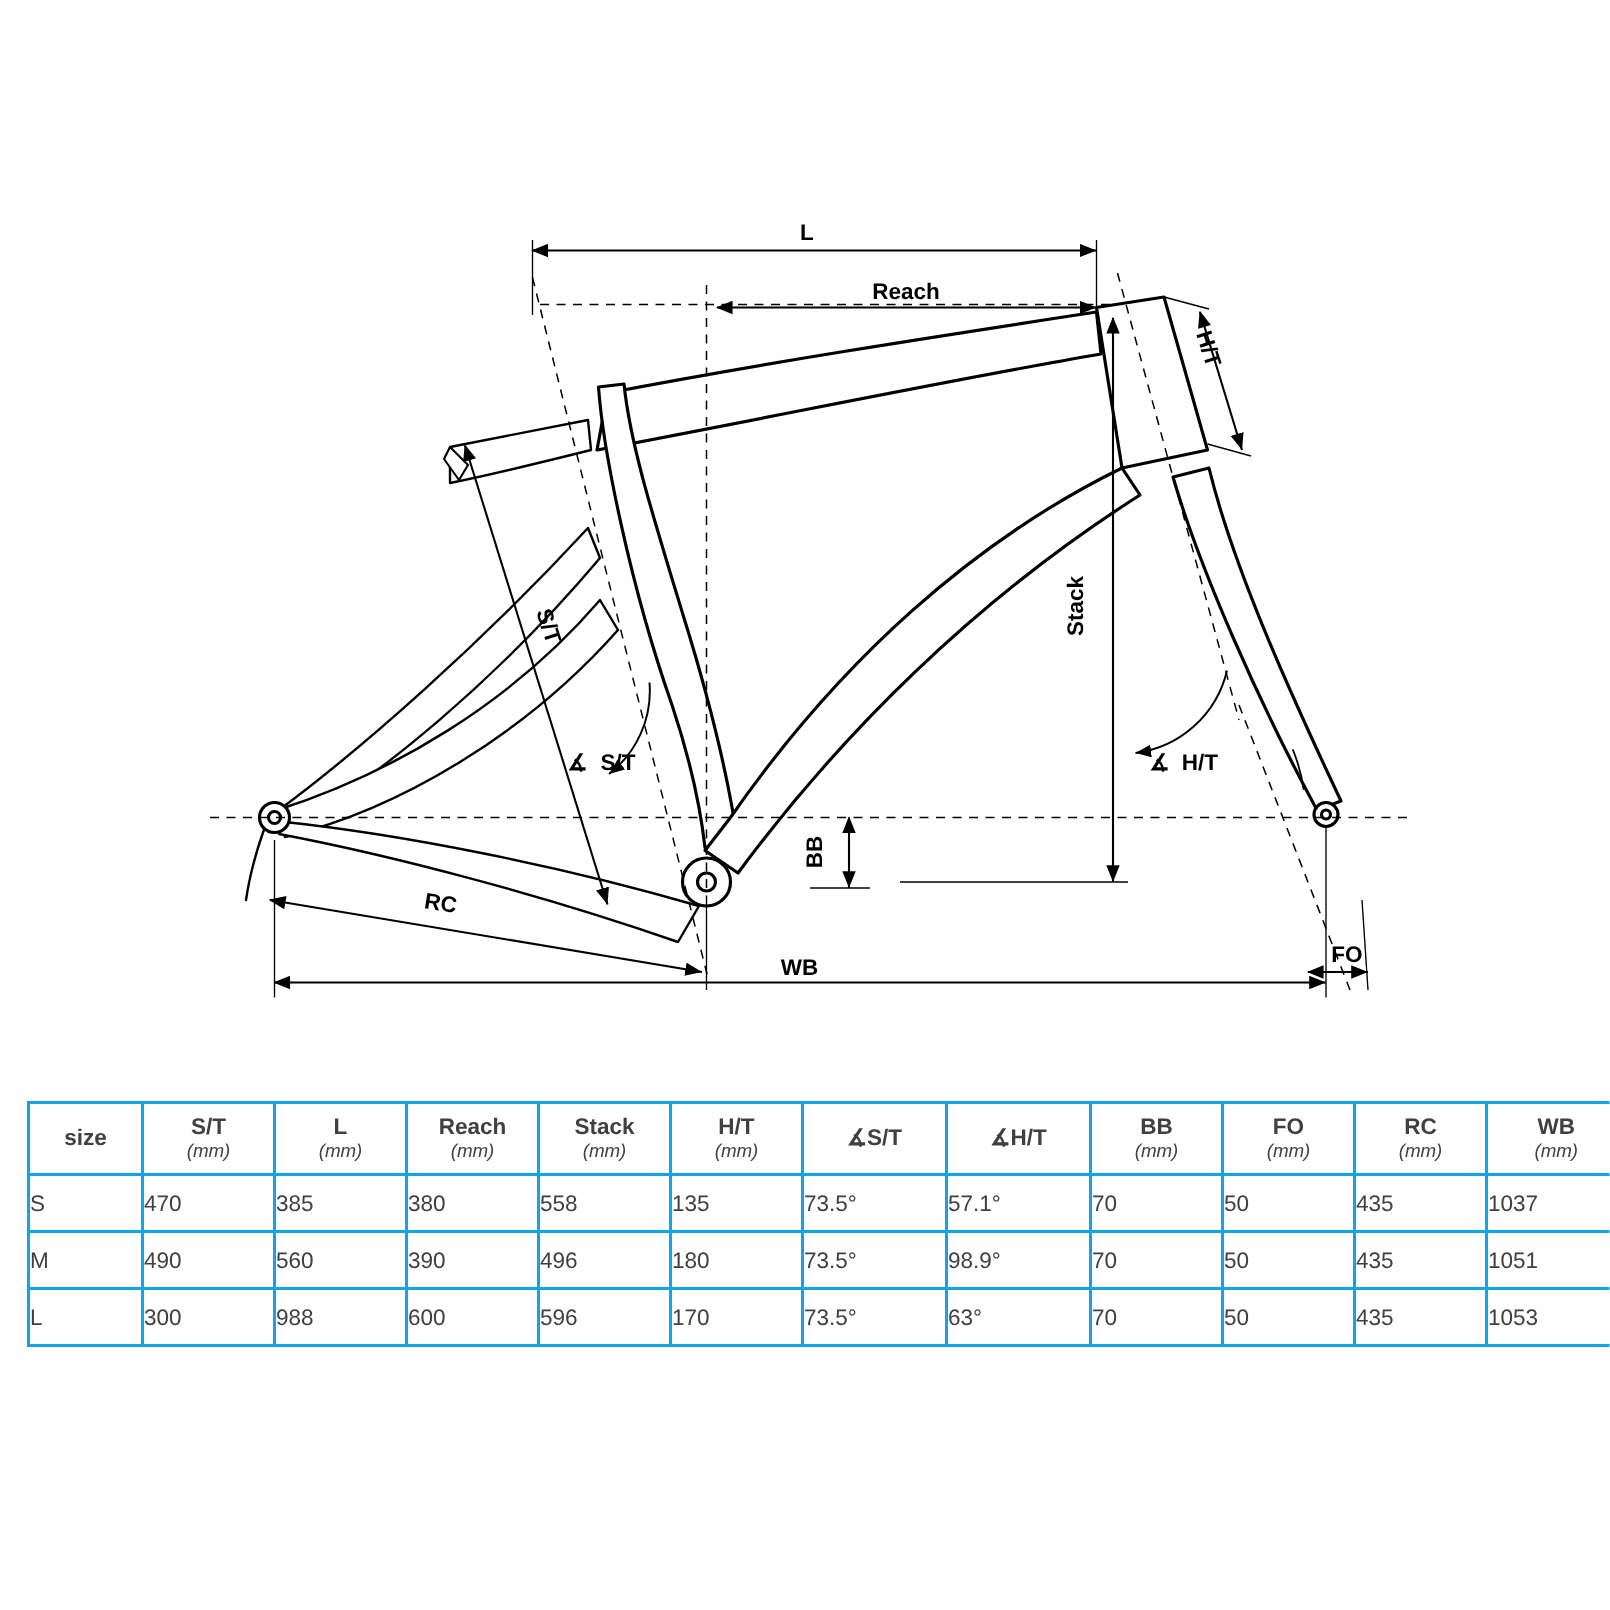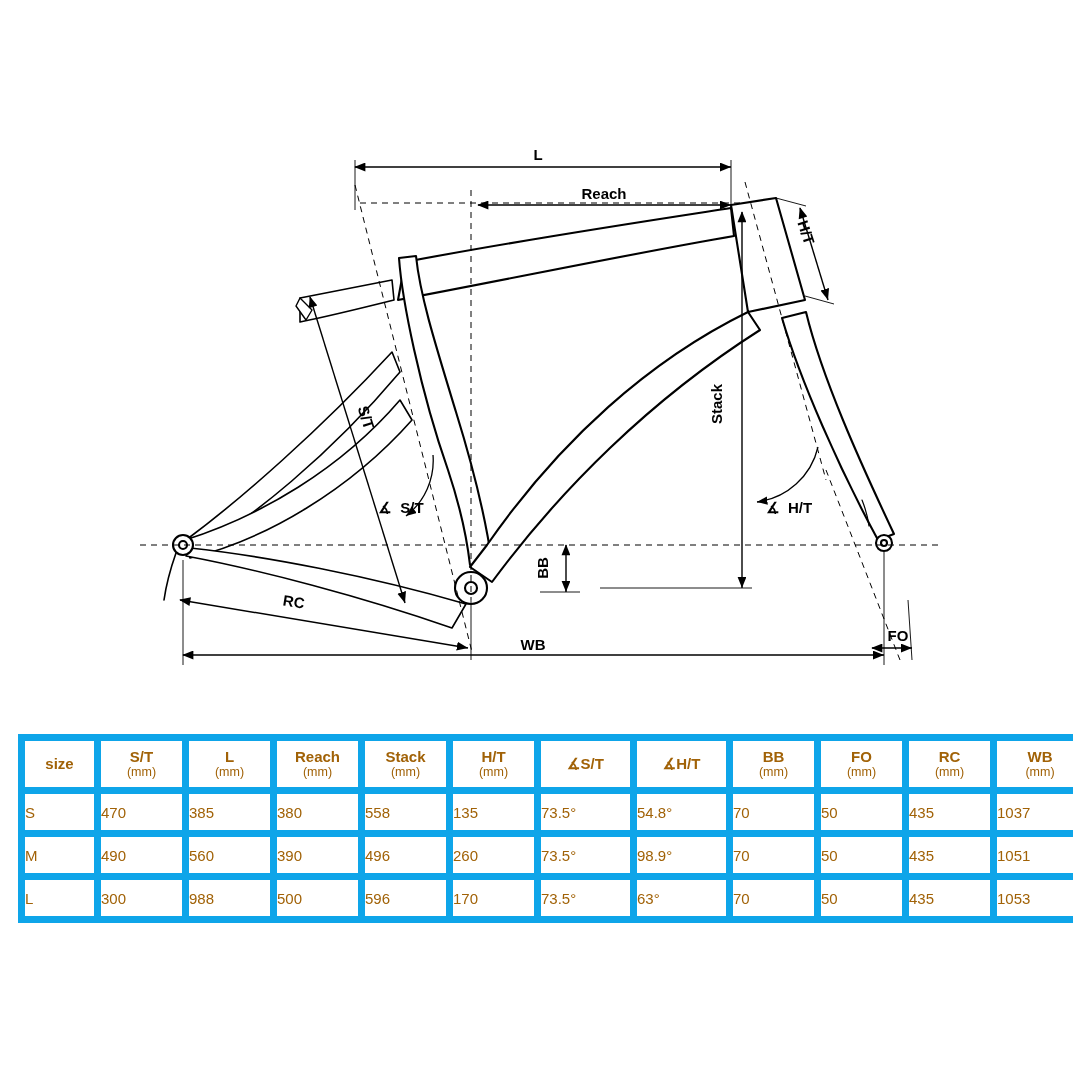--- a/index.html
+++ b/index.html
@@ -44,38 +44,39 @@
     top: 734px;
     width: 1037px;
   }
   table.spec {
     border-collapse: collapse;
     table-layout: fixed;
     width: 1037px;
     background: #ffffff;
   }
   table.spec th, table.spec td {
-    border: 7px solid #0ea5e9;
+    border: 2px solid #0ea5e9;
     vertical-align: middle;
     font-family: "Liberation Sans", sans-serif;
     font-size: 15px;
-    color: #a16207;
+    color: #404040;
     padding: 0;
     height: 36px;
   }
   table.spec thead th {
     height: 46px;
     font-weight: bold;
     line-height: 1.05;
   }
   table.spec thead th .unit {
     display: block;
     font-weight: normal;
     font-size: 12.5px;
     margin-top: 1px;
+    font-style: italic;
   }
   table.spec tbody td {
     font-weight: normal;
   }
   col.c-size { width: 76px; }
   col.c-std { width: 88px; }
   col.c-ang { width: 96px; }
   col.c-wb  { width: 93px; }
 </style>
 </head>
@@ -262,45 +263,45 @@
       </thead>
       <tbody>
         <tr>
           <td>S</td>
           <td>470</td>
           <td>385</td>
           <td>380</td>
           <td>558</td>
           <td>135</td>
           <td>73.5°</td>
-          <td>54.8°</td>
+          <td>57.1°</td>
           <td>70</td>
           <td>50</td>
           <td>435</td>
           <td>1037</td>
         </tr>
         <tr>
           <td>M</td>
           <td>490</td>
           <td>560</td>
           <td>390</td>
           <td>496</td>
-          <td>260</td>
+          <td>180</td>
           <td>73.5°</td>
           <td>98.9°</td>
           <td>70</td>
           <td>50</td>
           <td>435</td>
           <td>1051</td>
         </tr>
         <tr>
           <td>L</td>
           <td>300</td>
           <td>988</td>
-          <td>500</td>
+          <td>600</td>
           <td>596</td>
           <td>170</td>
           <td>73.5°</td>
           <td>63°</td>
           <td>70</td>
           <td>50</td>
           <td>435</td>
           <td>1053</td>
         </tr>
       </tbody>

